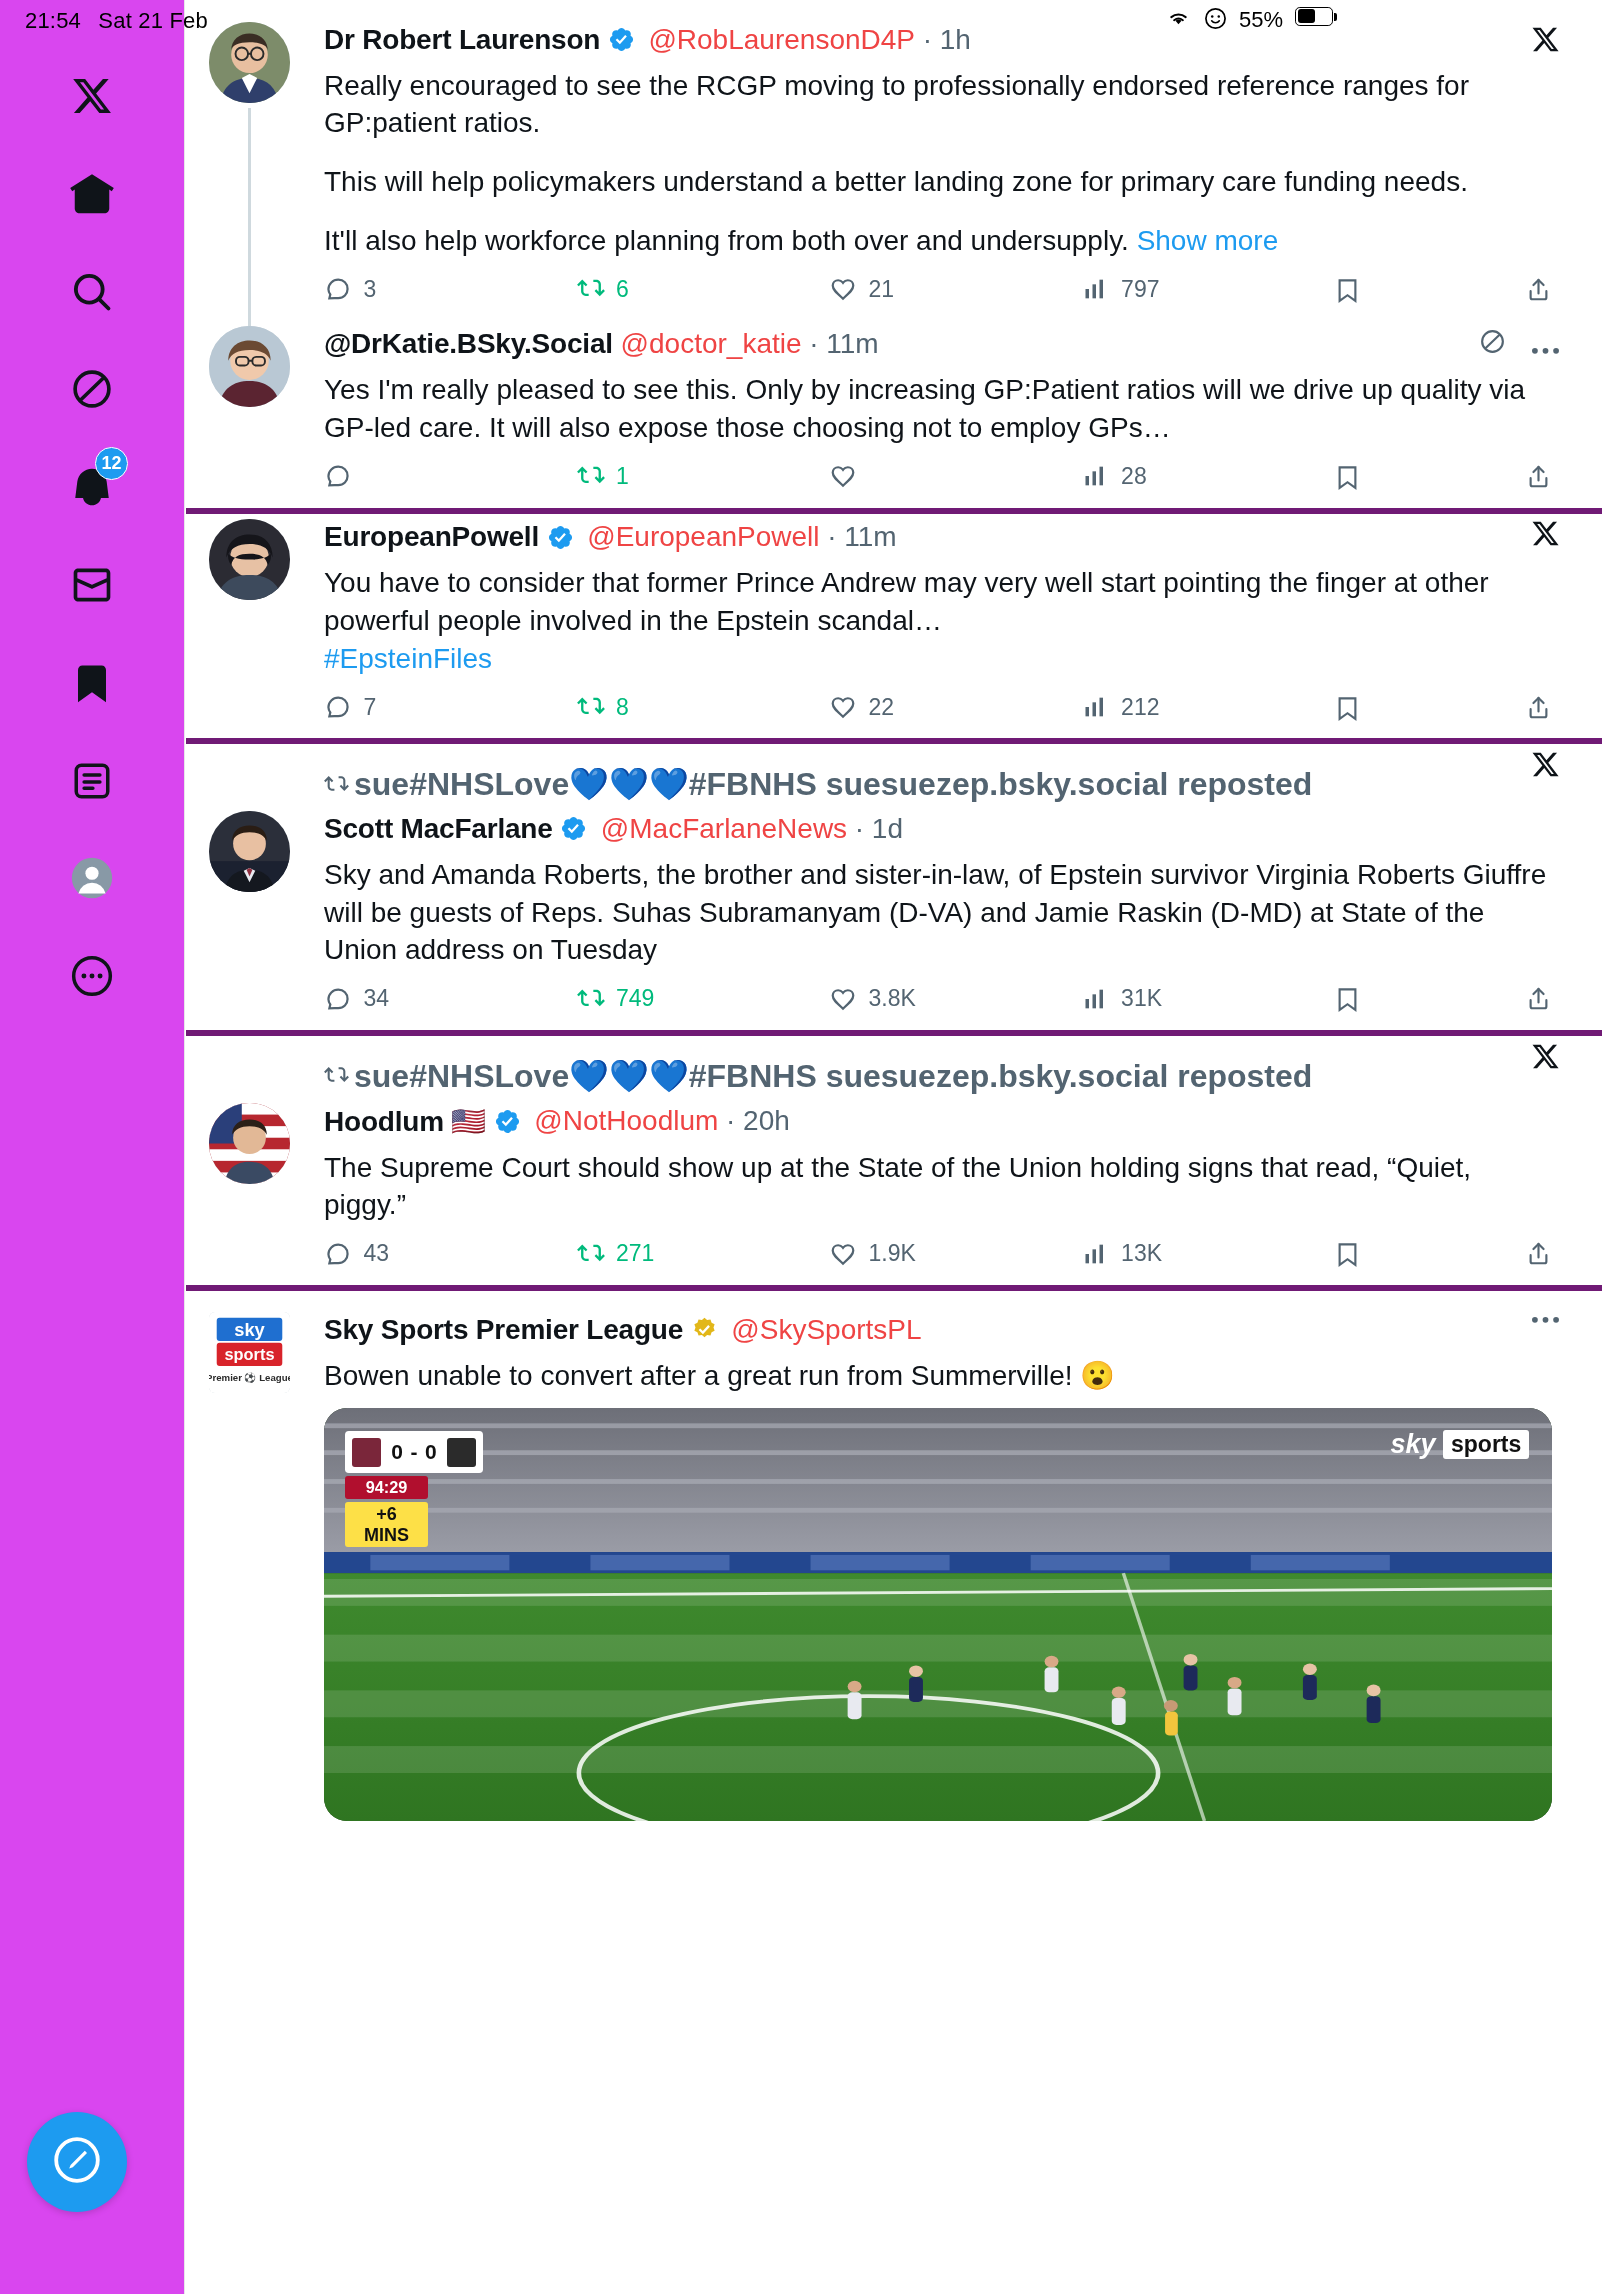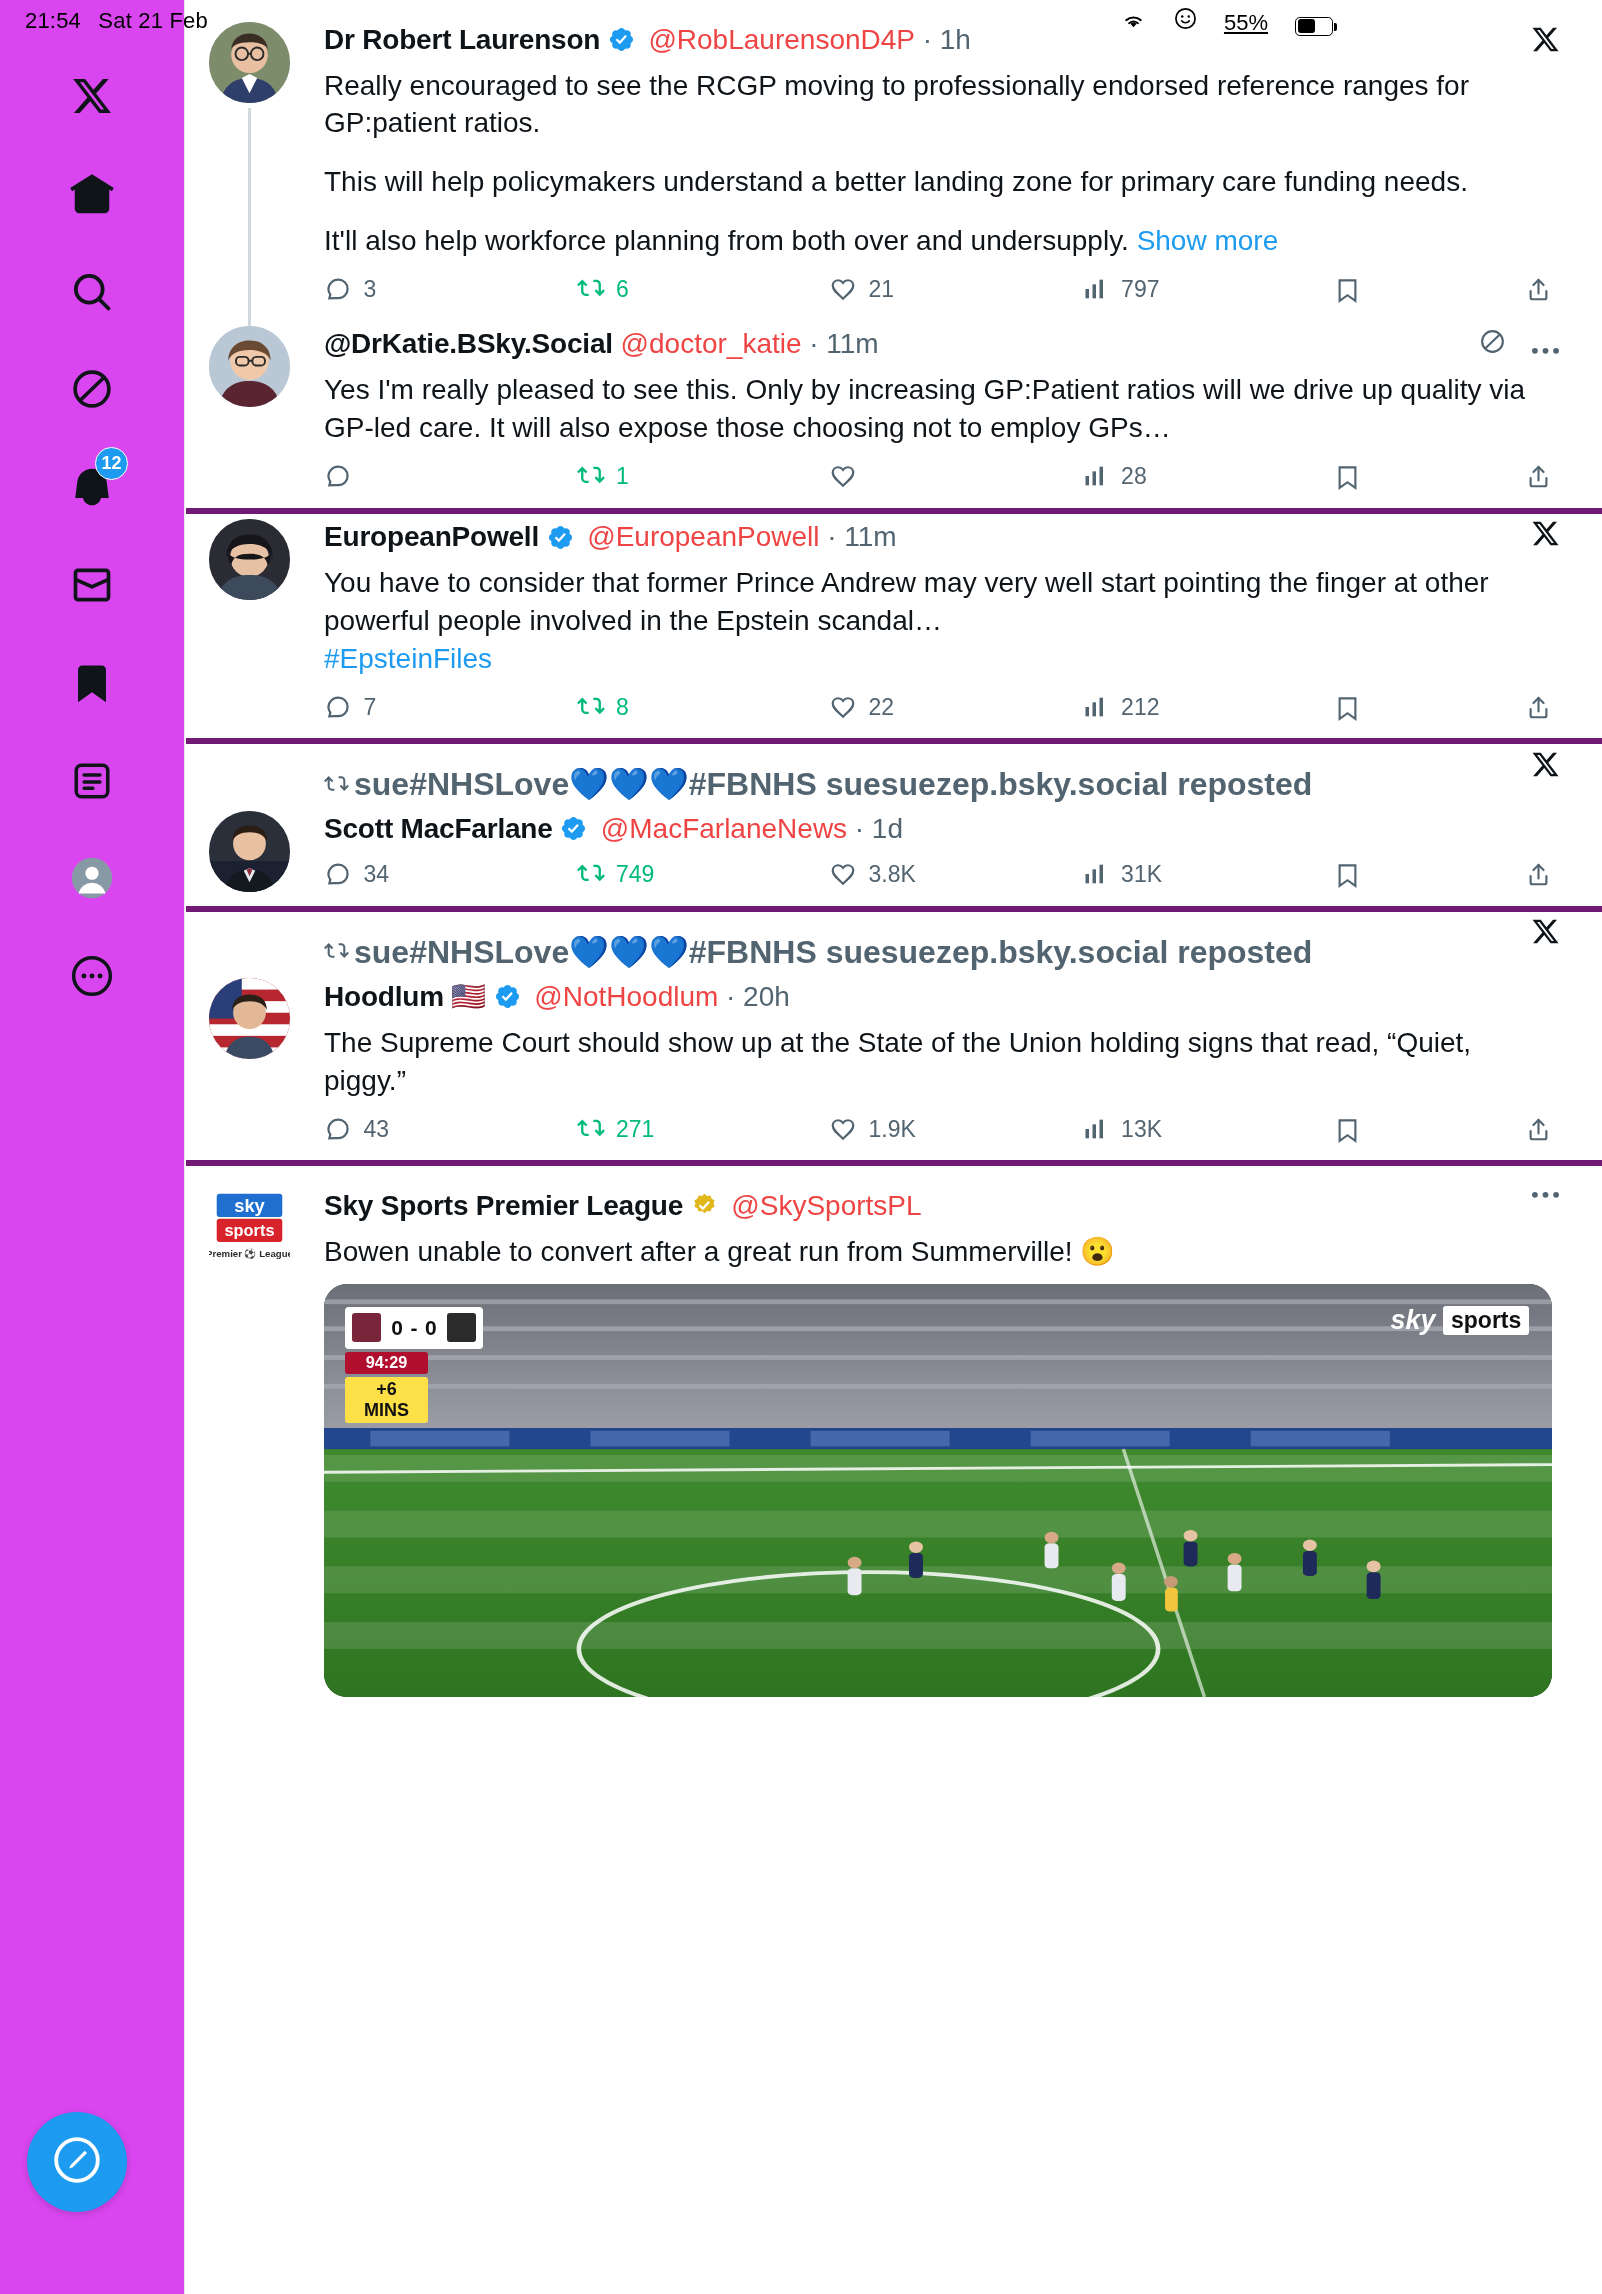--- a/index.html
+++ b/index.html
@@ -13,21 +13,21 @@
   #root { position: relative; width: 1602px; height: 2294px; background:#fff; }
 
   
   .statusbar {
     position: absolute; top: 0; left: 0; width: 1358px; height: 42px;
     display: flex; align-items: center; justify-content: space-between;
     padding: 0 25px; font-size: 22px; color: #000; font-weight: 400;
     z-index: 40;
   }
   .status-left { display: flex; align-items: center; gap: 17.3px; letter-spacing: 0.2px;}
-  .status-right { display: flex; align-items: flex-end; gap: 27px; text-decoration: underline; }
+  .status-right { display: flex; align-items: flex-start; gap: 12px; }
   .batt-shell {
     width: 38px; height: 19px; border: 1.9px solid #000; border-radius: 4.8px;
     position: relative; display: inline-block;
   }
   .batt-shell:after {
     content:""; position:absolute; right:-4.8px; top:5.8px; width:2.9px; height:7.7px;
     background:#000; border-radius:0 1.9px 1.9px 0;
   }
   .batt-fill { position:absolute; left:1.9px; top:1.9px; bottom:1.9px; width:17.3px; background:#000; border-radius:2.9px; }
 
@@ -558,20 +558,23 @@
               <span class="handle">@MacFarlaneNews</span>
               <span class="dotsep">·</span>
               <span class="time">1d</span>
               <span class="name-right" style="top:5.8px;">
                 <span>
                   <svg width="29" height="29" viewBox="0 0 24 24" fill="#0f1419">
                       <path d="M18.244 2.25h3.308l-7.227 8.26 8.502 11.24H16.17l-5.214-6.817L4.99 21.75H1.68l7.73-8.835L1.254 2.25H8.08l4.713 6.231zm-1.161 17.52h1.833L7.084 4.126H5.117z"></path>
                     </svg>
                 </span>
               </span>
+            </div>
+            <div class="body">
+              <p>Sky and Amanda Roberts, the brother and sister-in-law, of Epstein survivor Virginia Roberts Giuffre will be guests of Reps. Suhas Subramanyam (D-VA) and Jamie Raskin (D-MD) at State of the Union address on Tuesday</p>
             </div>
             <div class="actions">
               <span class="act">
                 <svg width="28" height="28" viewBox="0 0 24 24" fill="none" stroke="#536471" stroke-width="1.9">
                     <path d="M3.8 12.2c0-4.6 3.8-8.2 8.4-8.2s8 3.4 8 7.9-3.4 8-8 8H8.9L4.6 20l.8-3.3a7.6 7.6 0 0 1-1.6-4.5z"></path>
                   </svg>
                 <span class="cnt">34</span>
               </span>
               <span class="act rt">
                 <svg width="28" height="28" viewBox="0 0 24 24" fill="#00ba7c">

